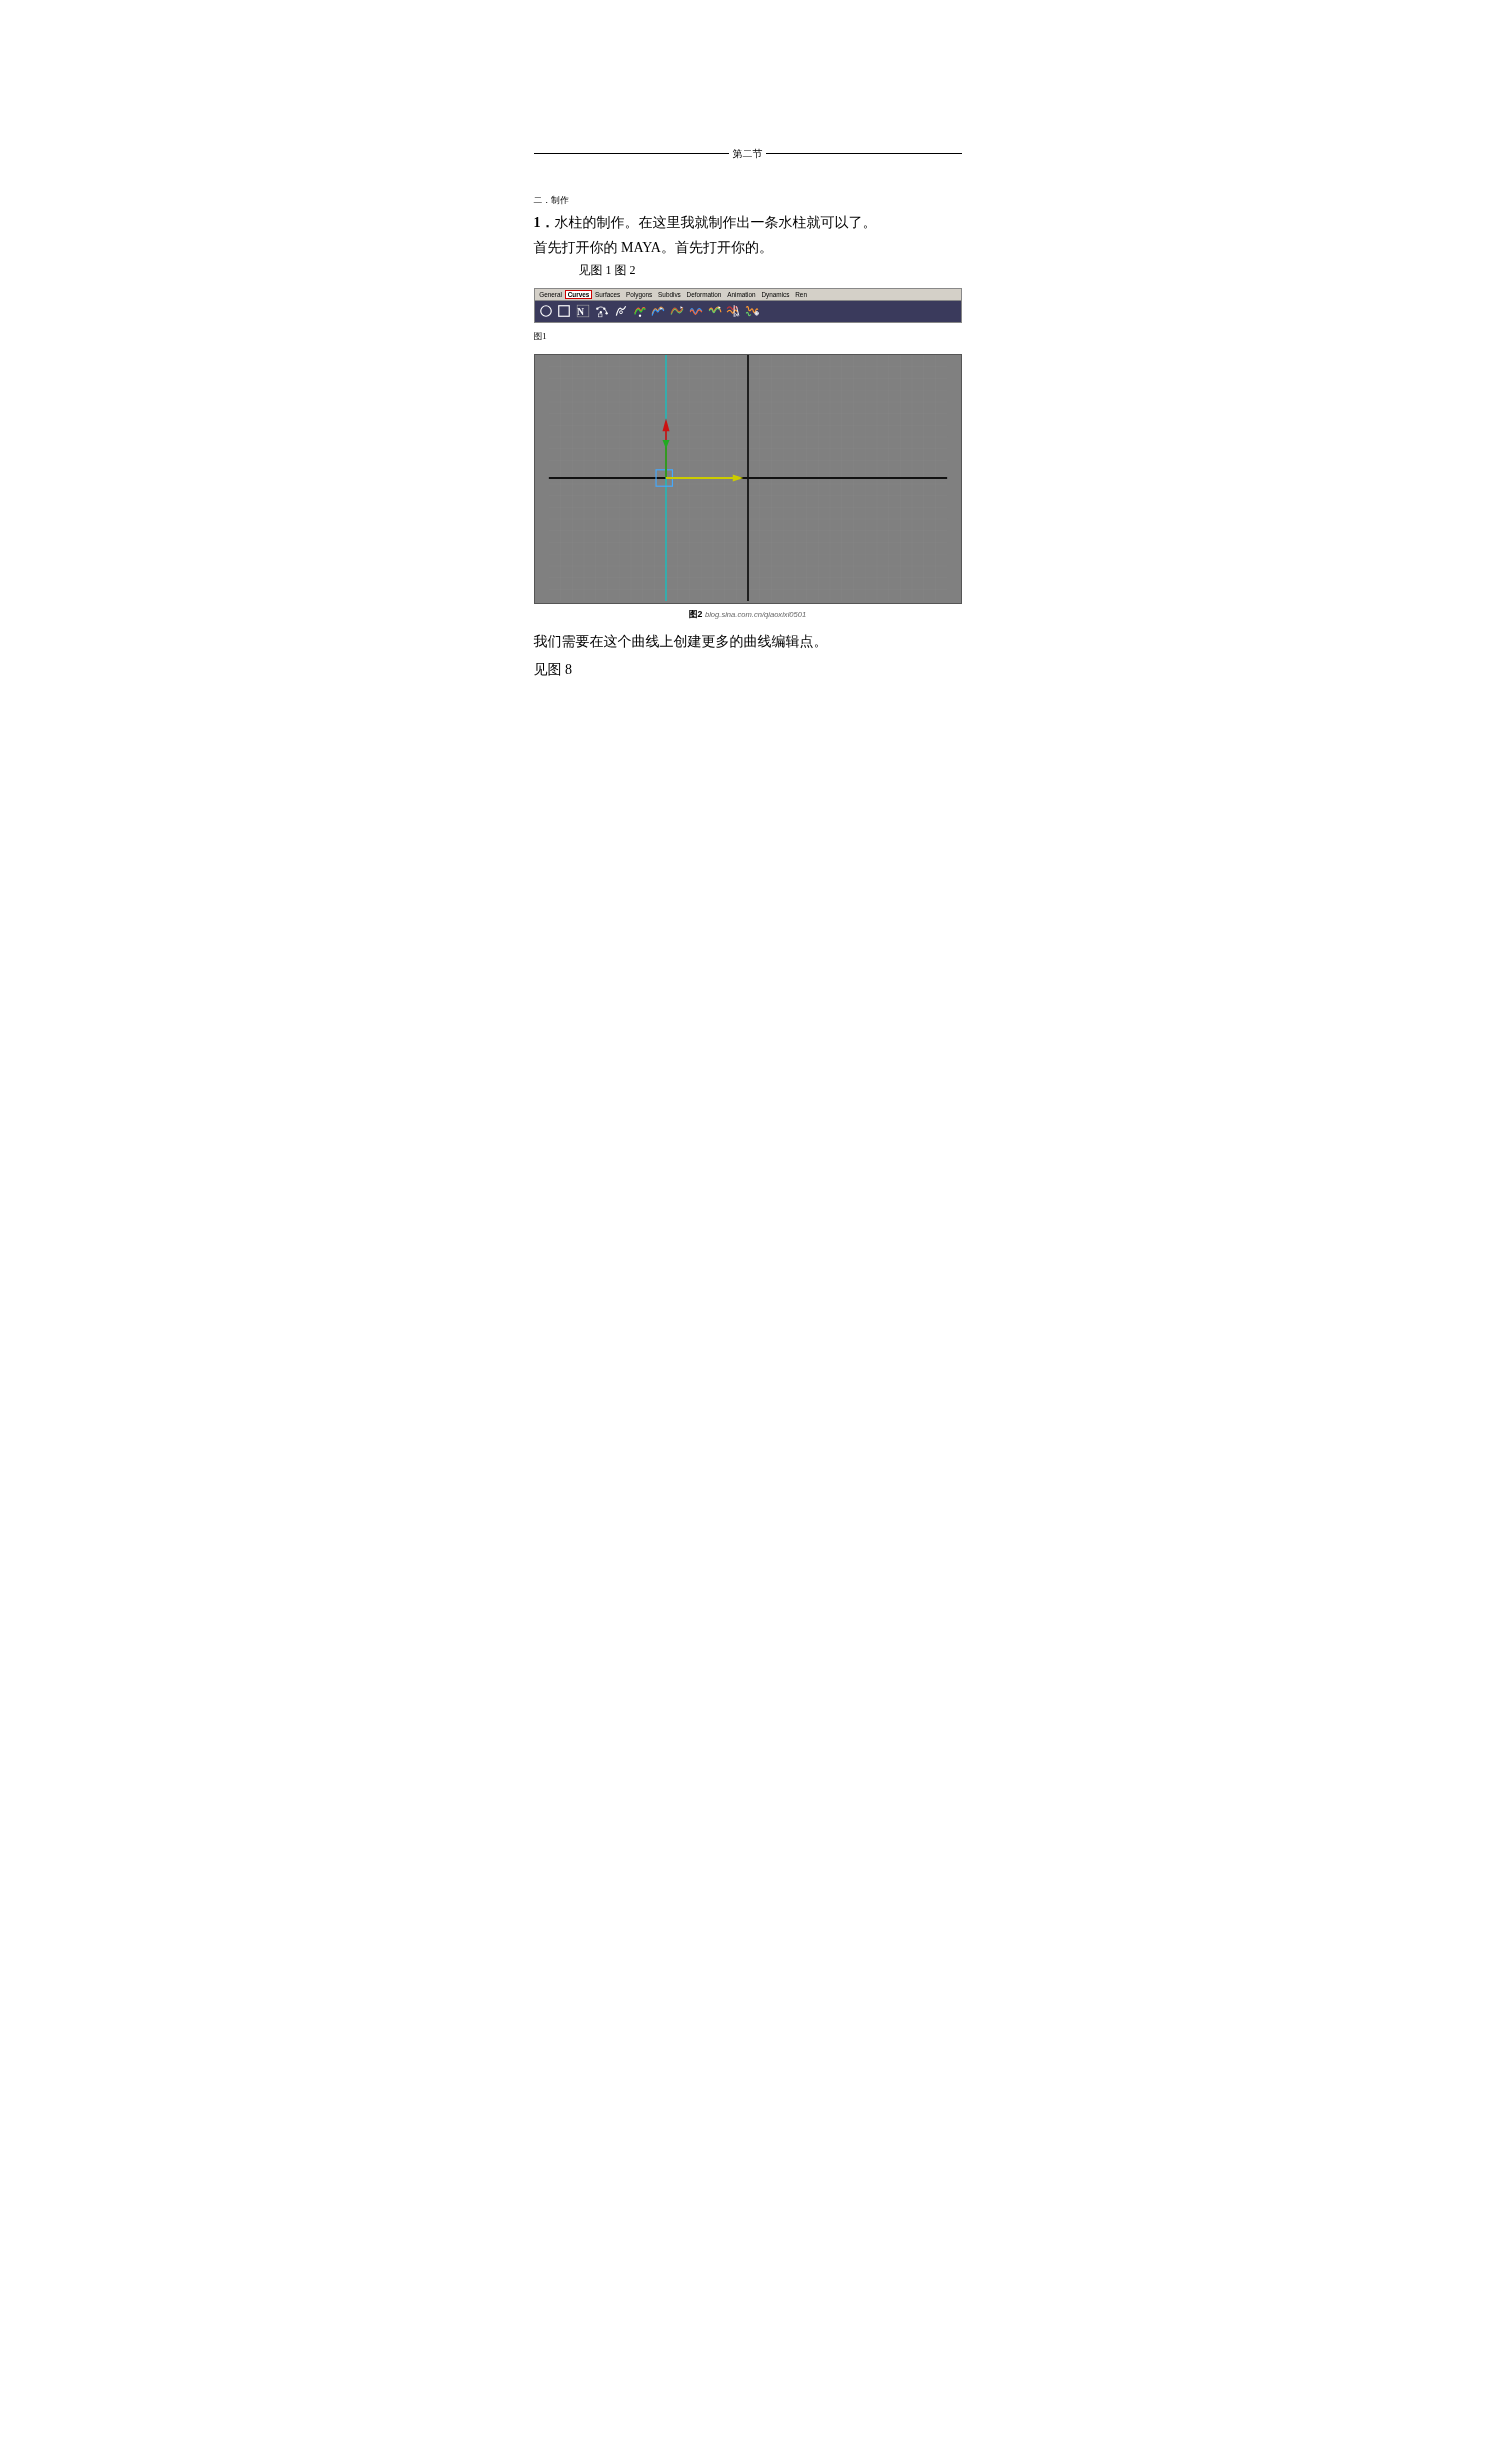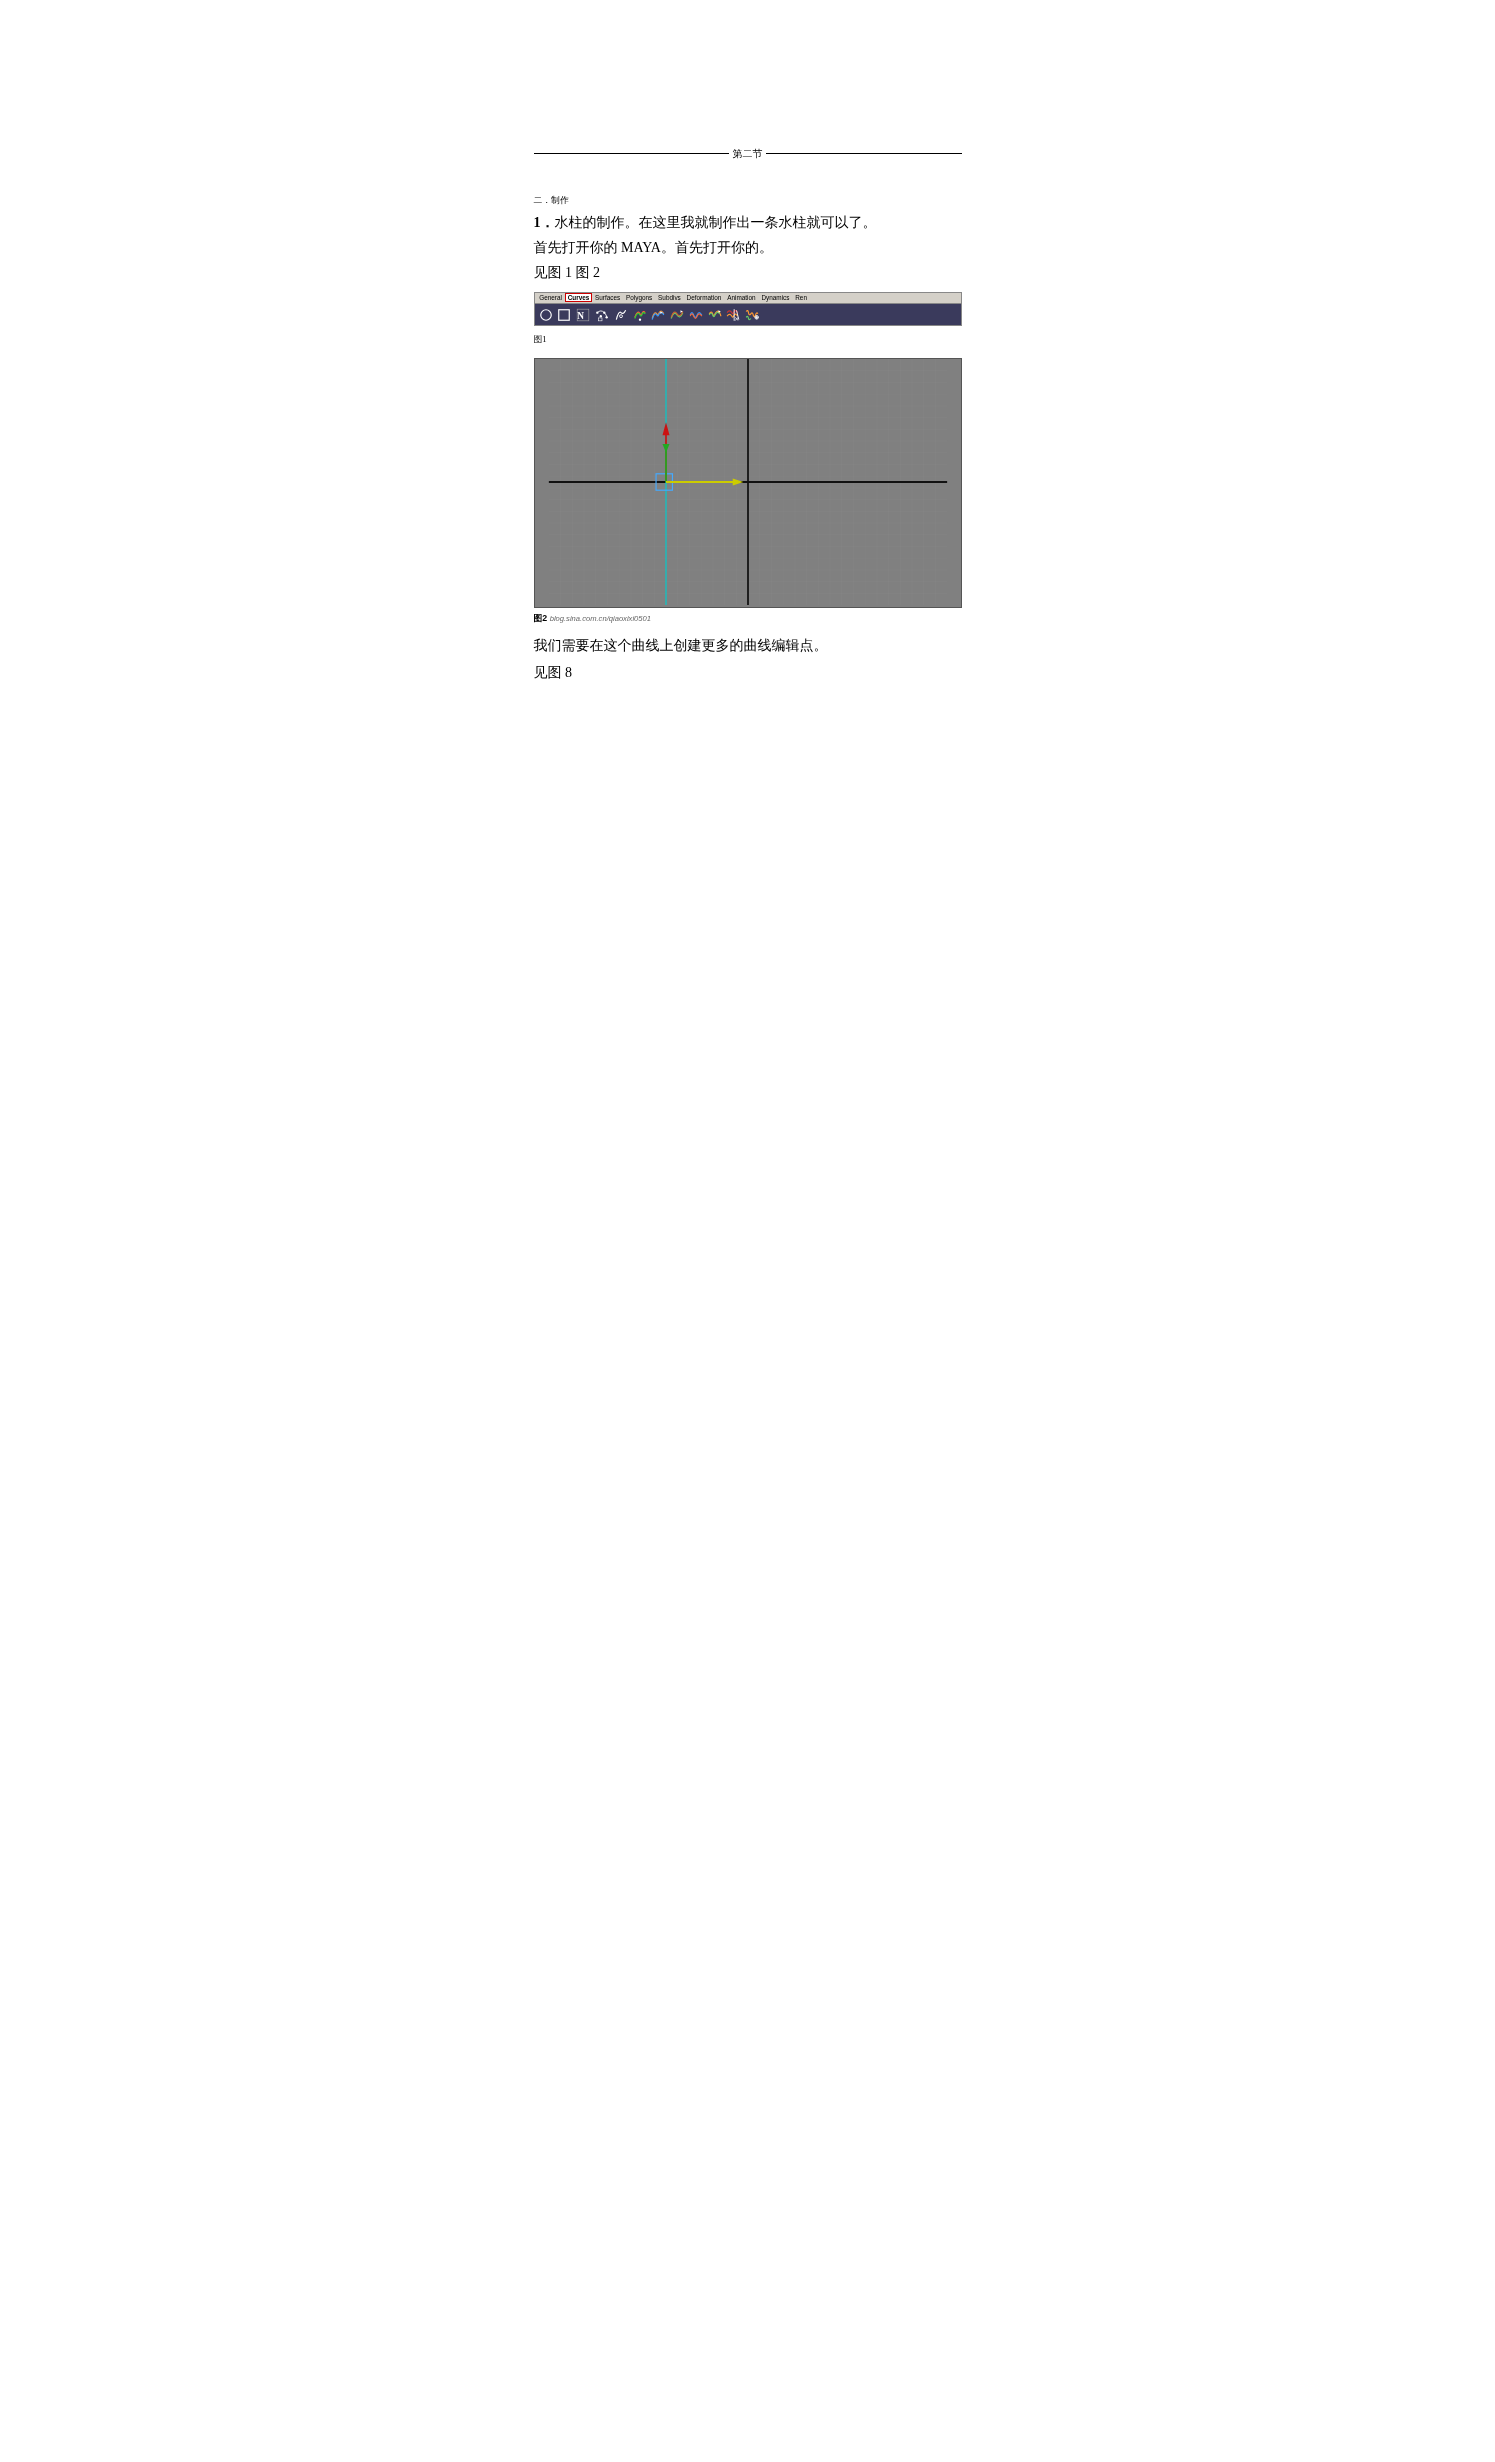--- a/index.html
+++ b/index.html
@@ -43,22 +43,23 @@
 
     .step-text {
       font-size: 14px;
       line-height: 1.8;
     }
     .step-text b {
       font-weight: bold;
     }
 
     .see-fig {
-      font-size: 14px;
+      font-size: 12px;
       line-height: 1.8;
+      margin-left: 45px;
     }
 
     
     .maya-toolbar-container {
       margin: 5.9px 0 3.5px 0;
       border: 0.6px solid #888;
       background: #d4d0c8;
       display: inline-block;
       width: 100%;
     }
@@ -129,20 +130,21 @@
 
     .viewport-img {
       width: 100%;
       background: #808080;
       position: relative;
       overflow: hidden;
       border: 0.6px solid #555;
     }
 
     .fig2-label {
+      text-align: center;
       font-size: 8.8px;
       margin: 3.5px 0 8.2px 0;
       font-family: Arial, sans-serif;
     }
 
     .fig2-label b {
       font-weight: bold;
     }
 
     .fig2-label .source {

